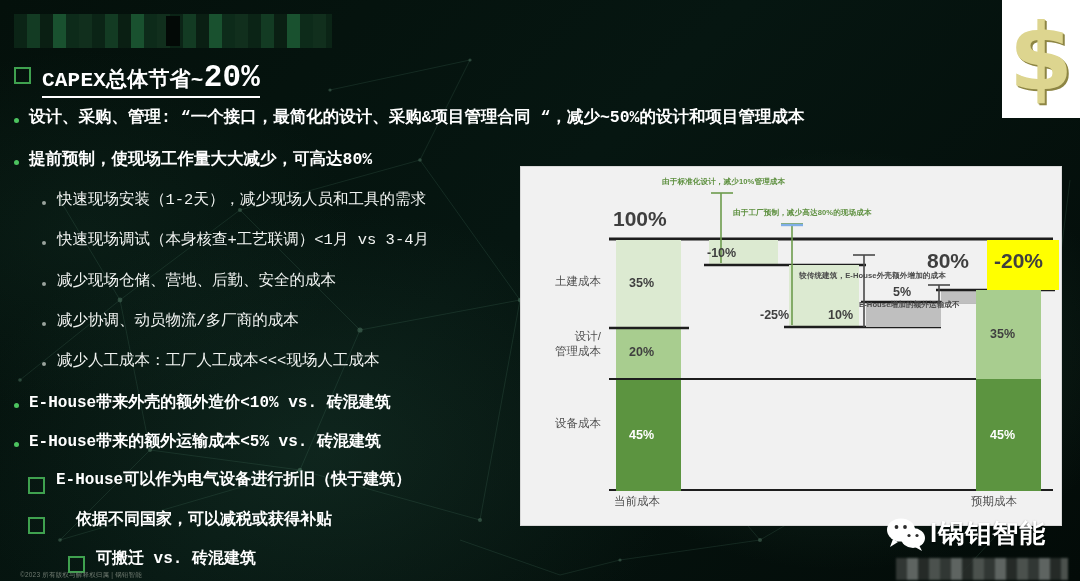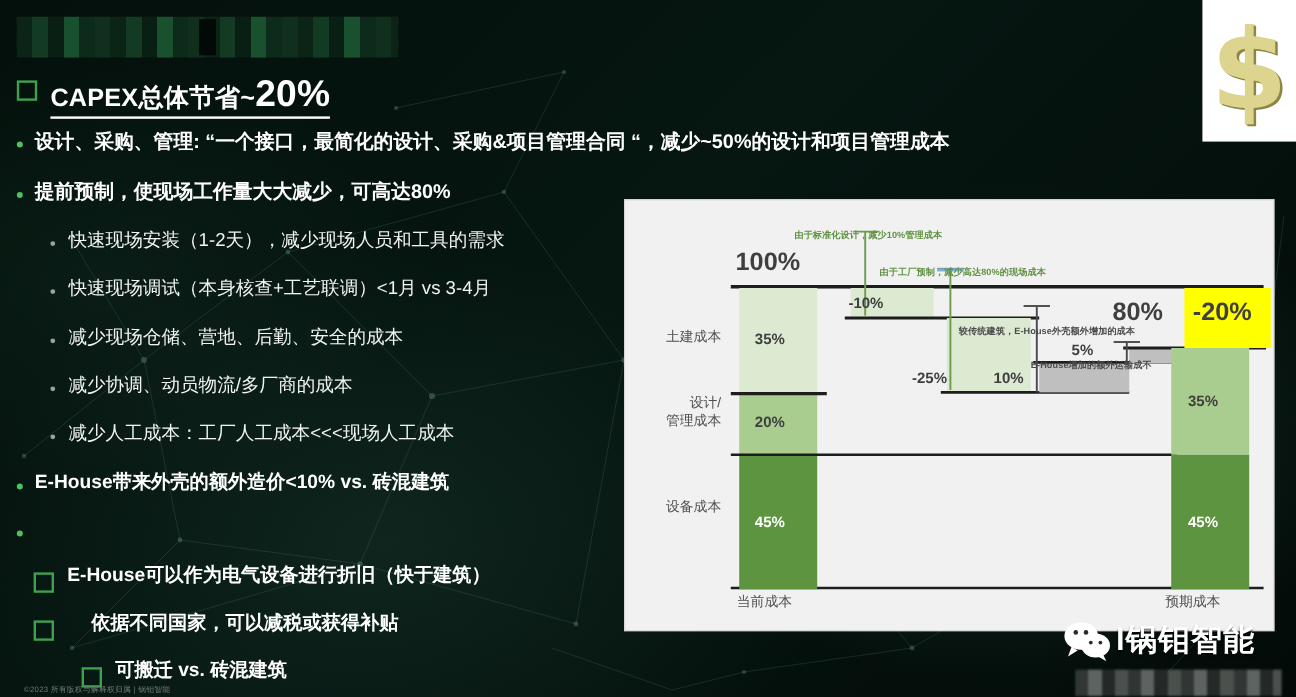--- a/index.html
+++ b/index.html
@@ -29,21 +29,21 @@
         #0d2b1a 52px,#0d2b1a 65px,#112f1d 65px,#112f1d 78px),
       repeating-linear-gradient(0deg,
         rgba(0,0,0,.45) 0px,rgba(0,0,0,.45) 9px,
         rgba(255,255,255,.05) 9px,rgba(255,255,255,.05) 18px);
     background-blend-mode:normal,overlay;
     filter:blur(.6px);
   }
   .redacted::after{
     content:"";position:absolute;left:152px;top:2px;width:14px;height:30px;background:#030906;
   }
-  .row{display:flex;align-items:flex-start;position:absolute;color:#fff;}
+  .row{display:flex;align-items:flex-start;position:absolute;color:#fff;font-family:Liberation Mono, monospace;}
   .sq{
     display:inline-block;width:13px;height:13px;border:2px solid #3fa14f;
     margin-right:11px;flex:0 0 auto;margin-top:7px;background:transparent;
   }
   .dotg{
     display:inline-block;width:5px;height:5px;border-radius:50%;
     background:#4cc35f;margin-right:10px;flex:0 0 auto;margin-top:10px;
   }
   .dotw{
     display:inline-block;width:4px;height:4px;border-radius:50%;
@@ -72,21 +72,21 @@
   
   .chart{
     position:absolute;left:520px;top:166px;width:540px;height:358px;
     background:#f1f1f1;border:1px solid #d9d9d9;
   }
   .plot{position:absolute;left:0;top:0;width:540px;height:358px;}
   .ann{
     position:absolute;font-size:7.6px;font-weight:bold;white-space:nowrap;
     letter-spacing:.1px;
   }
-  .ann.green{color:#5f9141;margin-top:14px;}
+  .ann.green{color:#5f9141;}
   .ann.gray{color:#4a4a4a;margin-top:32px;}
   .cat{position:absolute;font-size:11.5px;color:#4f4f4f;text-align:right;line-height:1.12;}
   .axlabel{position:absolute;font-size:11.5px;color:#4f4f4f;}
   .barlbl{position:absolute;font-size:12.5px;font-weight:bold;color:#3f3f3f;}
   .barlbl.wht{color:#ffffff;}
   .toplbl{position:absolute;font-size:21px;font-weight:bold;color:#3f3f3f;text-align:right;}
   
   .wm{position:absolute;left:886px;top:516px;display:flex;align-items:center;}
   .wm-txt{
     font-size:26px;font-weight:bold;color:#ffffff;letter-spacing:1px;
@@ -186,20 +186,21 @@
       <span>减少人工成本：工厂人工成本&lt;&lt;&lt;现场人工成本</span>
     </div>
 
     <div class="row l4" style="left:14px;top:393px;width:520px;">
       <span class="dotg"></span>
       <span>E-House带来外壳的额外造价&lt;10% vs. 砖混建筑</span>
     </div>
 
     <div class="row l4" style="left:14px;top:432px;width:520px;">
       <span class="dotg"></span>
+      <span>E-House带来的额外运输成本&lt;5% vs. 砖混建筑</span>
     </div>
 
     <div class="row l4" style="left:28px;top:470px;width:520px;">
       <span class="sq"></span>
       <span>E-House可以作为电气设备进行折旧（快于建筑）</span>
     </div>
 
     <div class="row l4" style="left:28px;top:510px;width:520px;gap:20px;">
       <span class="sq"></span>
       <span>依据不同国家，可以减税或获得补贴</span>

